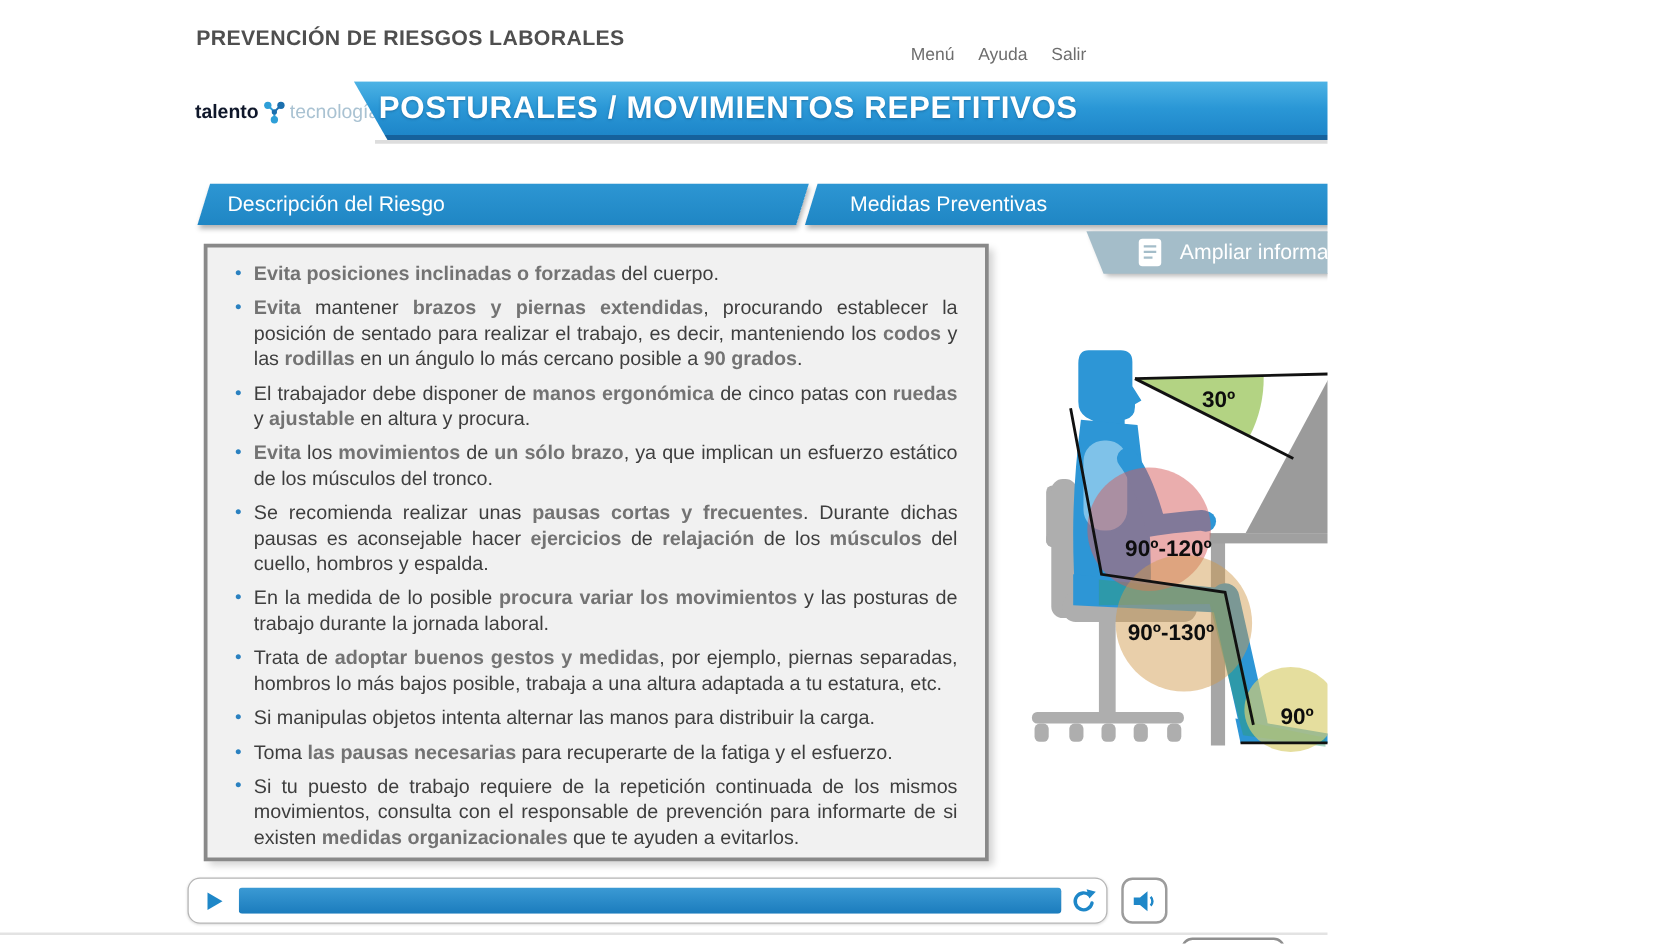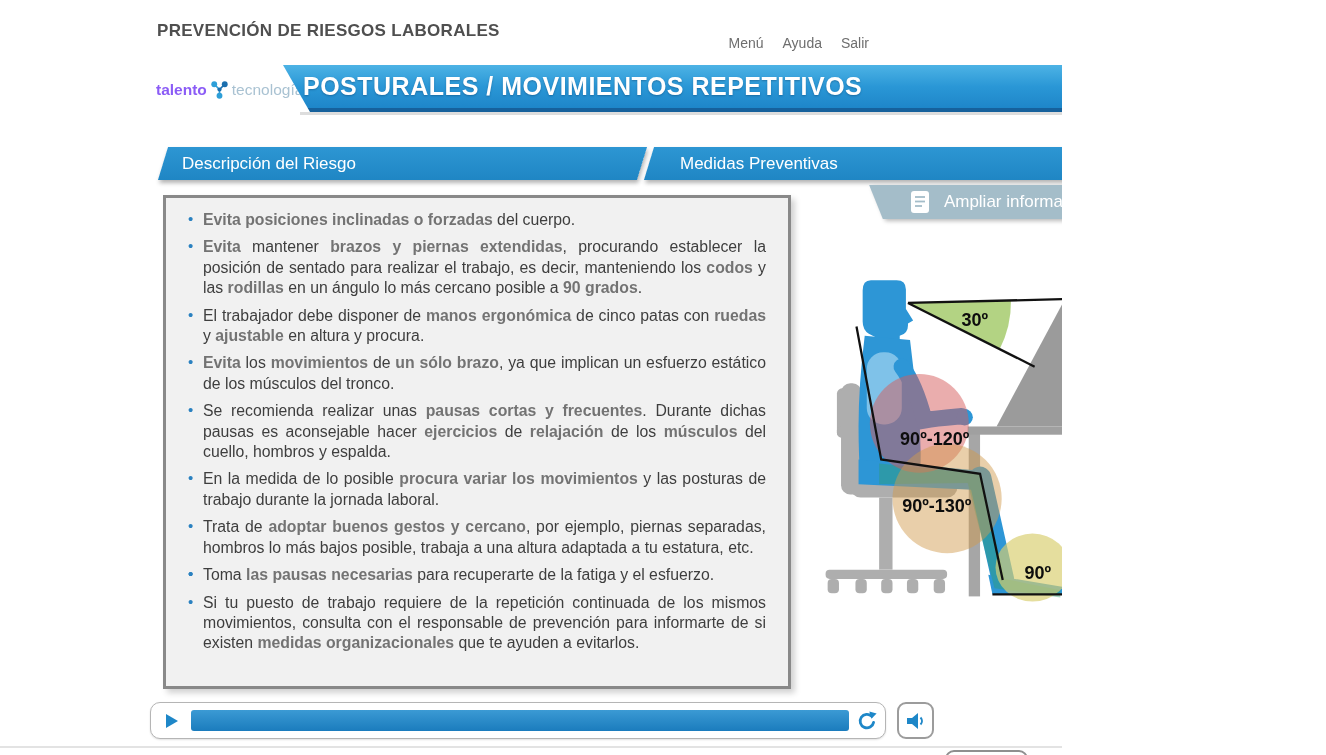--- a/index.html
+++ b/index.html
@@ -7,21 +7,21 @@
          font-family:"Liberation Sans",sans-serif;}
 
   
   .hdr-title{position:absolute;left:157px;top:21px;font-size:17px;font-weight:bold;
              color:#4f4f4f;letter-spacing:.3px;}
   .topnav{position:absolute;top:35px;right:193px;display:flex;gap:19px;font-size:14px;color:#6e6e6e;align-items:flex-end;}
   .topnav span{cursor:pointer;}
 
   
   .logo{position:absolute;left:156px;top:79px;display:flex;align-items:center;gap:2px;font-size:15.5px;}
-  .logo .p1{font-weight:bold;color:#8b5cf6;}
+  .logo .p1{font-weight:bold;color:#0f172a;}
   .logo .p2{color:#a9c2d2;}
   .banner{position:absolute;left:283px;top:65px;width:858px;height:47px;
           clip-path:polygon(0 0,100% 0,100% 100%,27px 100%);}
   .banner .main{height:43px;background:linear-gradient(#4db3e5 0%,#2a97d6 50%,#1e86c9 100%);}
   .banner .edge{height:4px;background:#16619c;}
   .banner-title{position:absolute;left:20px;top:7px;color:#fff;font-size:25px;font-weight:bold;
                 letter-spacing:.5px;text-shadow:0 1px 2px rgba(0,40,80,.35);white-space:nowrap;}
   .banner-shadow{position:absolute;left:300px;top:112px;width:845px;height:3px;background:#d4d4d4;opacity:.8;}
 
   
@@ -139,22 +139,22 @@
   </div>
 
   <div class="panel">
     <ul>
         <li><span class="dot">•</span><span class="b">Evita posiciones inclinadas o forzadas</span><span> del cuerpo.</span></li>
         <li><span class="dot">•</span><span class="b">Evita</span><span> mantener </span><span class="b">brazos y piernas extendidas</span><span>, procurando establecer la posición de sentado para realizar el trabajo, es decir, manteniendo los </span><span class="b">codos</span><span> y las </span><span class="b">rodillas</span><span> en un ángulo lo más cercano posible a </span><span class="b">90 grados</span><span>.</span></li>
         <li><span class="dot">•</span><span>El trabajador debe disponer de </span><span class="b">manos ergonómica</span><span> de cinco patas con </span><span class="b">ruedas</span><span> y </span><span class="b">ajustable</span><span> en altura y procura.</span></li>
         <li><span class="dot">•</span><span class="b">Evita</span><span> los </span><span class="b">movimientos</span><span> de </span><span class="b">un sólo brazo</span><span>, ya que implican un esfuerzo estático de los músculos del tronco.</span></li>
         <li><span class="dot">•</span><span>Se recomienda realizar unas </span><span class="b">pausas cortas y frecuentes</span><span>. Durante dichas pausas es aconsejable hacer </span><span class="b">ejercicios</span><span> de </span><span class="b">relajación</span><span> de los </span><span class="b">músculos</span><span> del cuello, hombros y espalda.</span></li>
         <li><span class="dot">•</span><span>En la medida de lo posible </span><span class="b">procura variar los movimientos</span><span> y las posturas de trabajo durante la jornada laboral.</span></li>
-        <li><span class="dot">•</span><span>Trata de </span><span class="b">adoptar buenos gestos y cercano</span><span>, por ejemplo, piernas separadas, hombros lo más bajos posible, trabaja a una altura adaptada a tu estatura, etc.</span></li>
-        <li><span class="dot">•</span></li>
+        <li><span class="dot">•</span><span>Trata de </span><span class="b">adoptar buenos gestos y medidas</span><span>, por ejemplo, piernas separadas, hombros lo más bajos posible, trabaja a una altura adaptada a tu estatura, etc.</span></li>
+        <li><span class="dot">•</span><span>Si manipulas objetos intenta alternar las manos para distribuir la carga.</span></li>
         <li><span class="dot">•</span><span>Toma </span><span class="b">las pausas necesarias</span><span> para recuperarte de la fatiga y el esfuerzo.</span></li>
         <li><span class="dot">•</span><span>Si tu puesto de trabajo requiere de la repetición continuada de los mismos movimientos, consulta con el responsable de prevención para informarte de si existen </span><span class="b">medidas organizacionales</span><span> que te ayuden a evitarlos.</span></li>
       </ul>
   </div>
 
   <div class="illus">
     <svg width="332" height="345" viewBox="0 0 320 335">
 
       <g>
         <rect x="151" y="152" width="11" height="163" fill="#a6a6a6"></rect>

